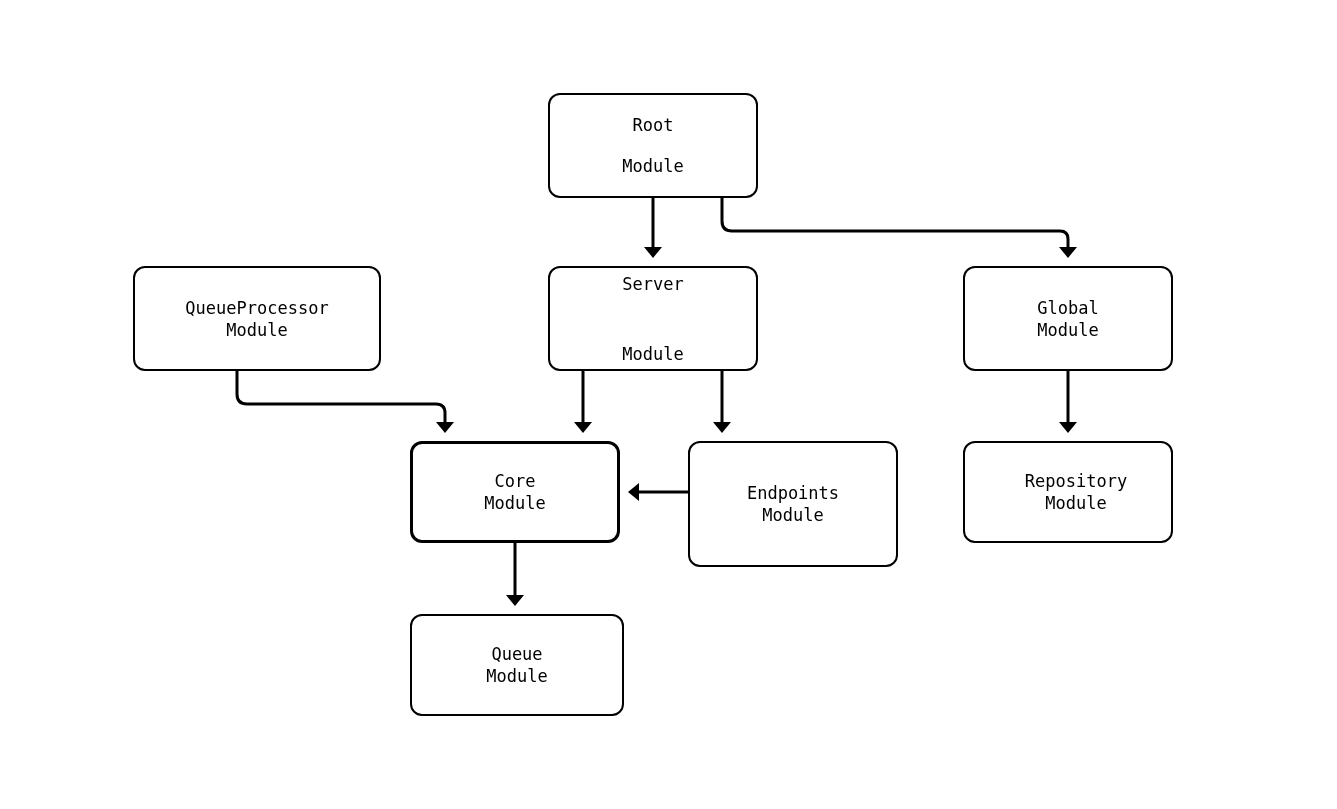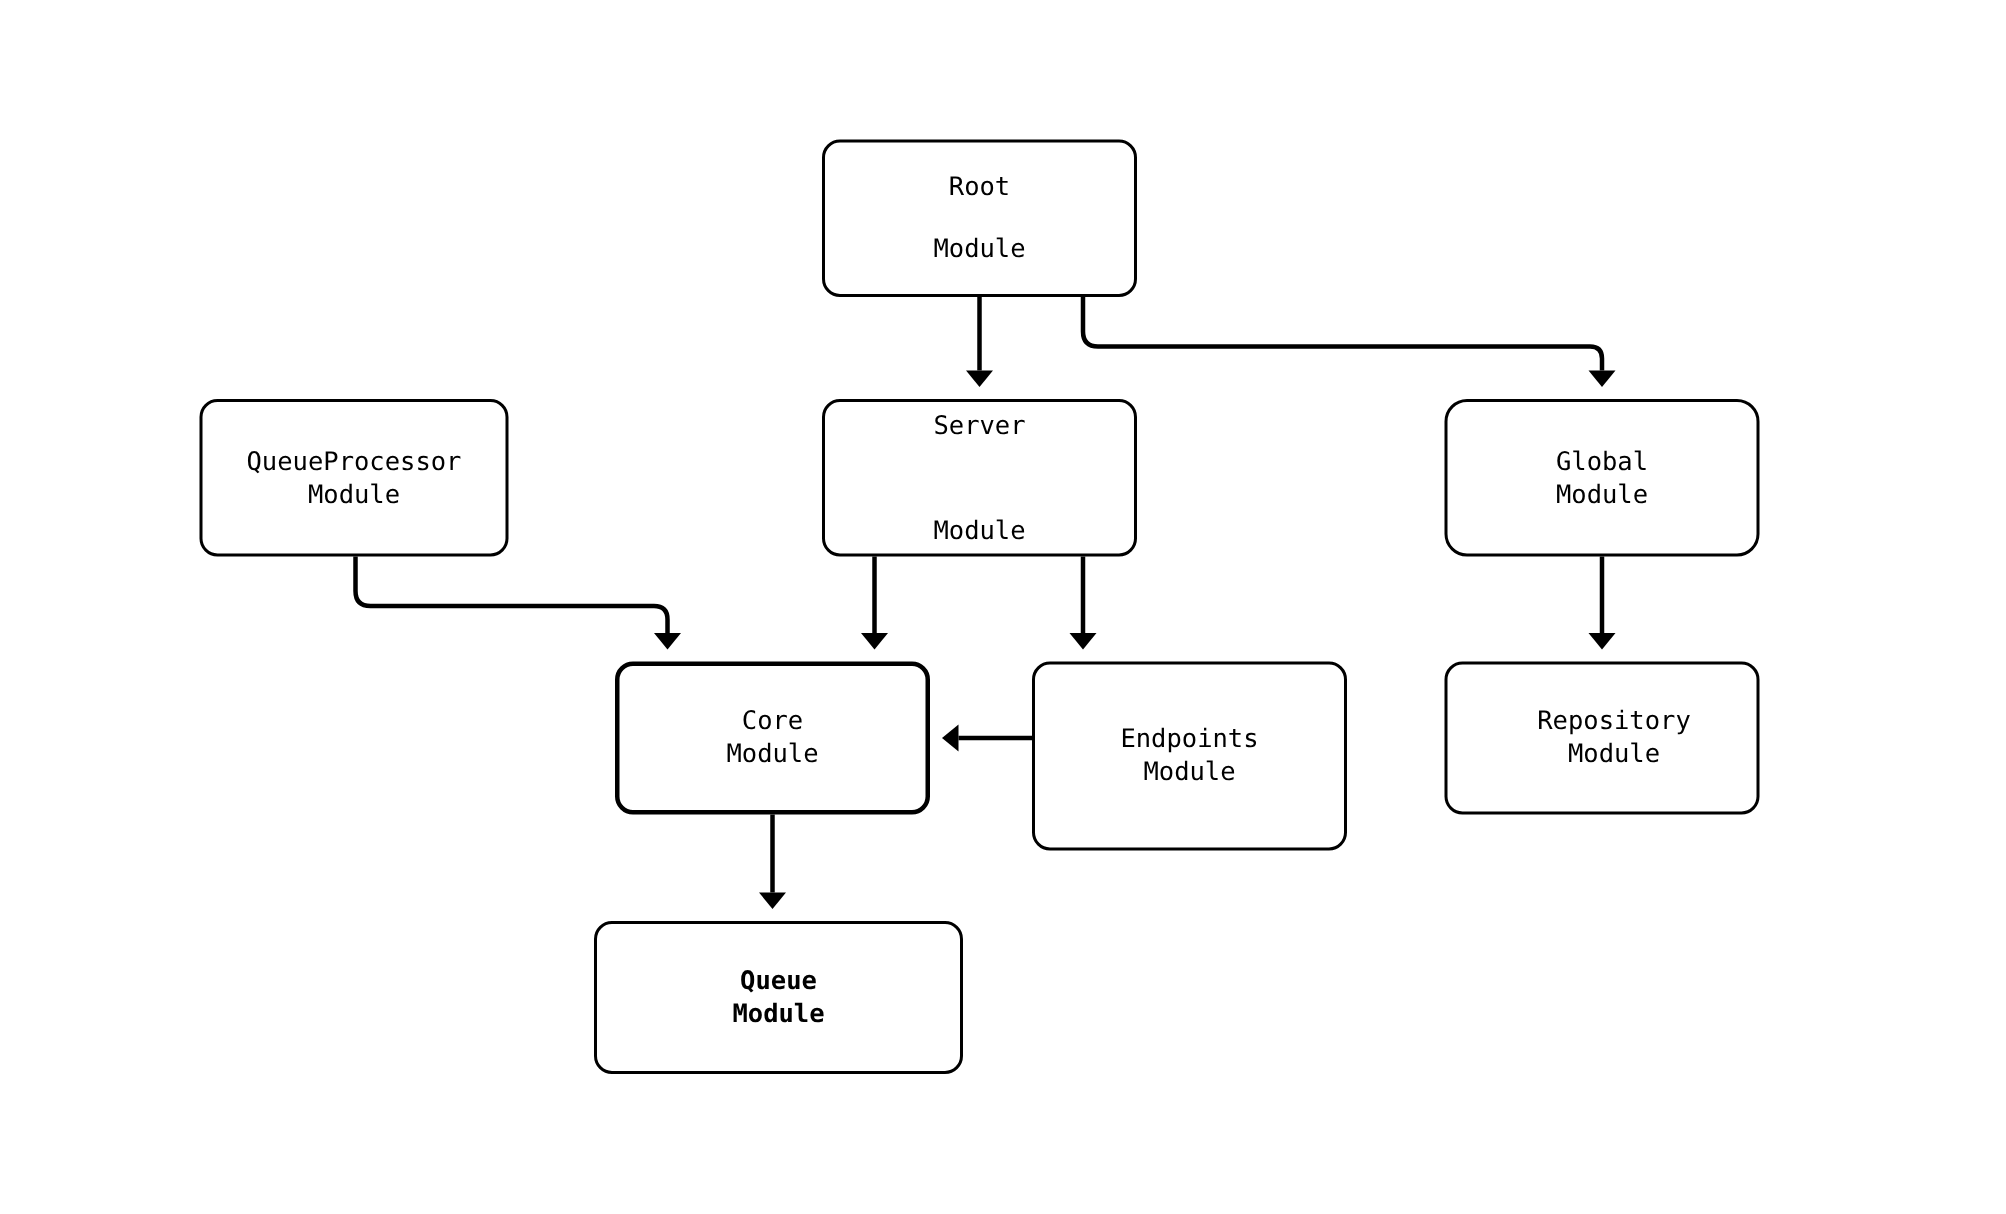--- a/index.html
+++ b/index.html
@@ -87,41 +87,41 @@
       </g>
       <g>
         <path d="M 1068 371 L 1068 422" fill="none" stroke="#000000" stroke-width="3" stroke-linecap="butt" stroke-linejoin="round"></path>
         <polygon points="1068,433 1059,422 1077,422" fill="#000000"></polygon>
       </g>
     </svg>
 <div class="node" style="left: 548px; top: 93px; width: 210px; height: 105px; border-color: rgb(0, 0, 0); gap: 19px;">
       <div class="node-label">Root</div>
       <div class="node-label">Module</div>
     </div>
-    <div class="node" style="left: 133px; top: 266px; width: 206px; height: 105px; border-color: rgb(0, 0, 0);">
+    <div class="node" style="left: 133px; top: 266px; width: 248px; height: 105px; border-color: rgb(0, 0, 0);">
       <div class="node-label">QueueProcessor</div>
       <div class="node-label">Module</div>
     </div>
     <div class="node" style="left: 548px; top: 266px; width: 210px; height: 105px; border-color: rgb(0, 0, 0); gap: 48px;">
       <div class="node-label">Server</div>
       <div class="node-label">Module</div>
     </div>
-    <div class="node" style="left: 963px; top: 266px; width: 210px; height: 105px; border-color: rgb(0, 0, 0); border-radius: 15px;">
+    <div class="node" style="left: 963px; top: 266px; width: 210px; height: 105px; border-color: rgb(0, 0, 0);">
       <div class="node-label">Global</div>
       <div class="node-label">Module</div>
     </div>
     <div class="node emphasis" style="left: 410px; top: 441px; width: 210px; height: 102px; border-color: rgb(0, 0, 0);">
       <div class="node-label">Core</div>
       <div class="node-label">Module</div>
     </div>
     <div class="node" style="left: 688px; top: 441px; width: 210px; height: 126px; border-color: rgb(0, 0, 0);">
       <div class="node-label">Endpoints</div>
       <div class="node-label">Module</div>
     </div>
     <div class="node" style="left: 963px; top: 441px; width: 210px; height: 102px; border-color: rgb(0, 0, 0); padding-left: 16px;">
       <div class="node-label">Repository</div>
       <div class="node-label">Module</div>
     </div>
-    <div class="node" style="left: 396px; top: 614px; width: 246px; height: 102px; border-color: rgb(0, 0, 0); font-weight: bold;">
+    <div class="node" style="left: 410px; top: 614px; width: 214px; height: 102px; border-color: rgb(0, 0, 0);">
       <div class="node-label">Queue</div>
       <div class="node-label">Module</div>
     </div>
   </div>
 
 </body></html>

